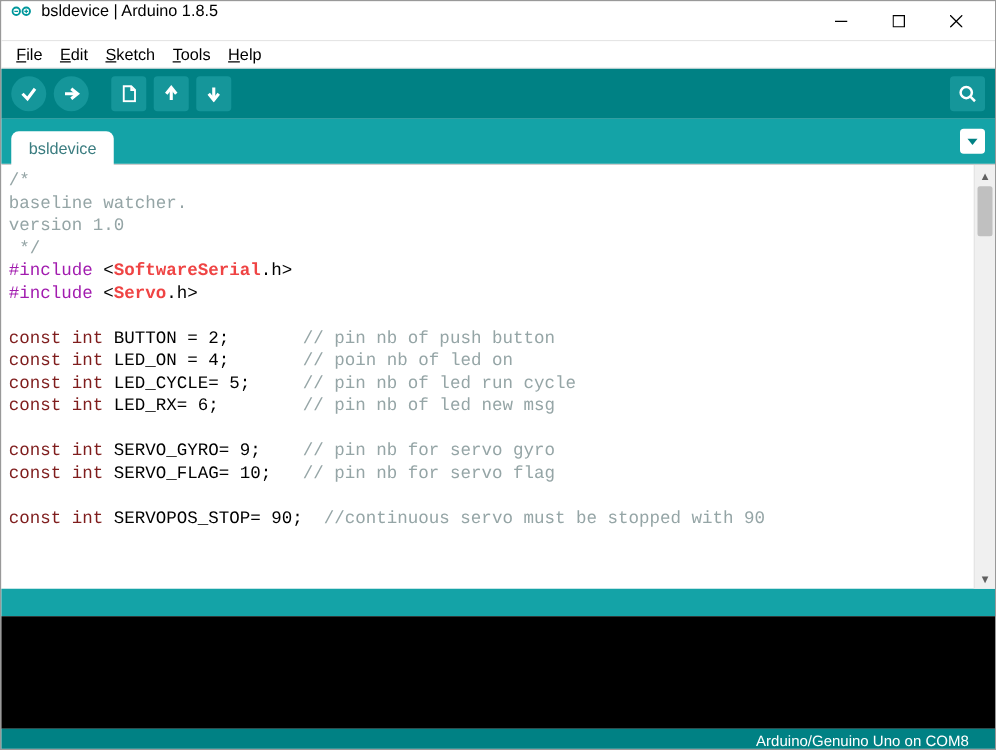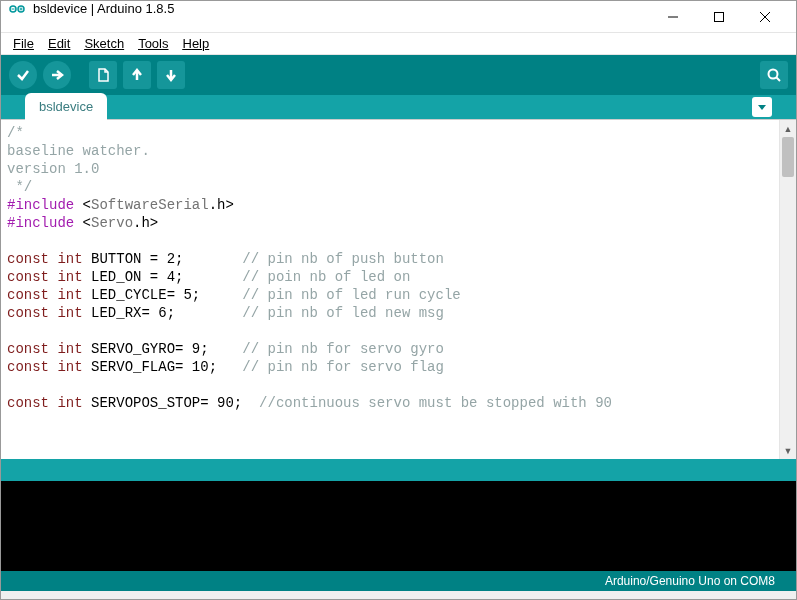--- a/index.html
+++ b/index.html
@@ -38,21 +38,20 @@
   
   .menubar {
     height: 22px;
     background: #fff;
     display: flex;
     align-items: center;
     padding: 0 6px;
     gap: 2px;
     font-size: 13px;
     border-bottom: 1px solid #e5e5e5;
-    text-decoration: underline;
   }
   .menubar .menu-item {
     padding: 2px 6px;
   }
   .menubar .mn { text-decoration: underline; }
 
   
   .toolbar {
     height: 40px;
     background: #008184; 
@@ -69,25 +68,25 @@
     color: #fff;
   }
   .tb-btn.round { border-radius: 50%; }
   .tb-btn.square { border-radius: 3px; background: #15969a; }
   .tb-btn svg { display: block; }
   .toolbar .spacer { flex: 1; }
   .tb-btn.serial { background: #15969a; border-radius: 3px; }
 
   
   .tabsrow {
-    height: 24px;
+    height: 36px;
     background: #14a3a7; 
     display: flex;
     align-items: flex-end;
-    padding: 0 24px;
+    padding: 0 8px;
     gap: 6px;
     position: relative;
   }
   .tab {
     background: #fff;
     color: #3b7d80;
     padding: 6px 14px 6px 14px;
     border-top-left-radius: 6px;
     border-top-right-radius: 6px;
     font-size: 13px;
@@ -137,21 +136,21 @@
   .scroll-track { flex: 1; width: 100%; position: relative; }
   .scroll-thumb {
     position: absolute; top: 0; left: 2px; right: 2px; height: 40px;
     background: #c0c0c0; border-radius: 2px;
   }
 
   
   .cmt { color: #95a5a6; }       
   .kw  { color: #7f1d1d; }       
   .pp  { color: #a21caf; } 
-  .lib { color: #737373; font-weight: normal; } 
+  .lib { color: #ef4444; font-weight: bold; } 
 
   
   .status-strip {
     height: 22px;
     background: #14a3a7;
   }
   .console {
     height: 90px;
     background: #000;
   }

